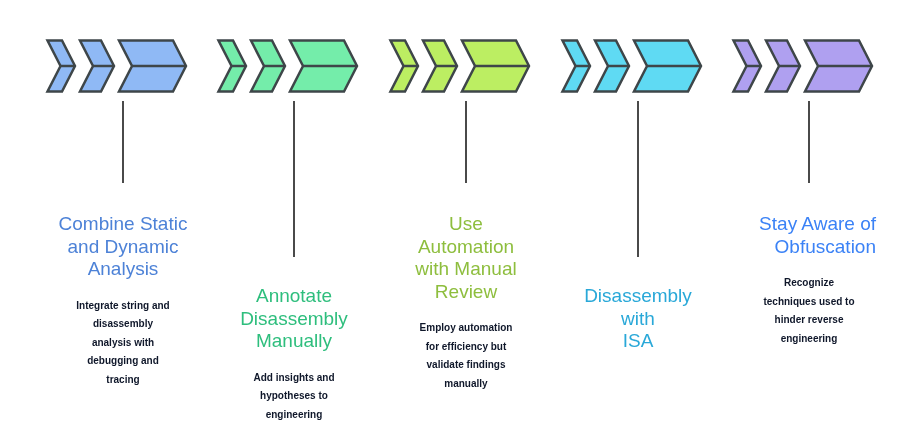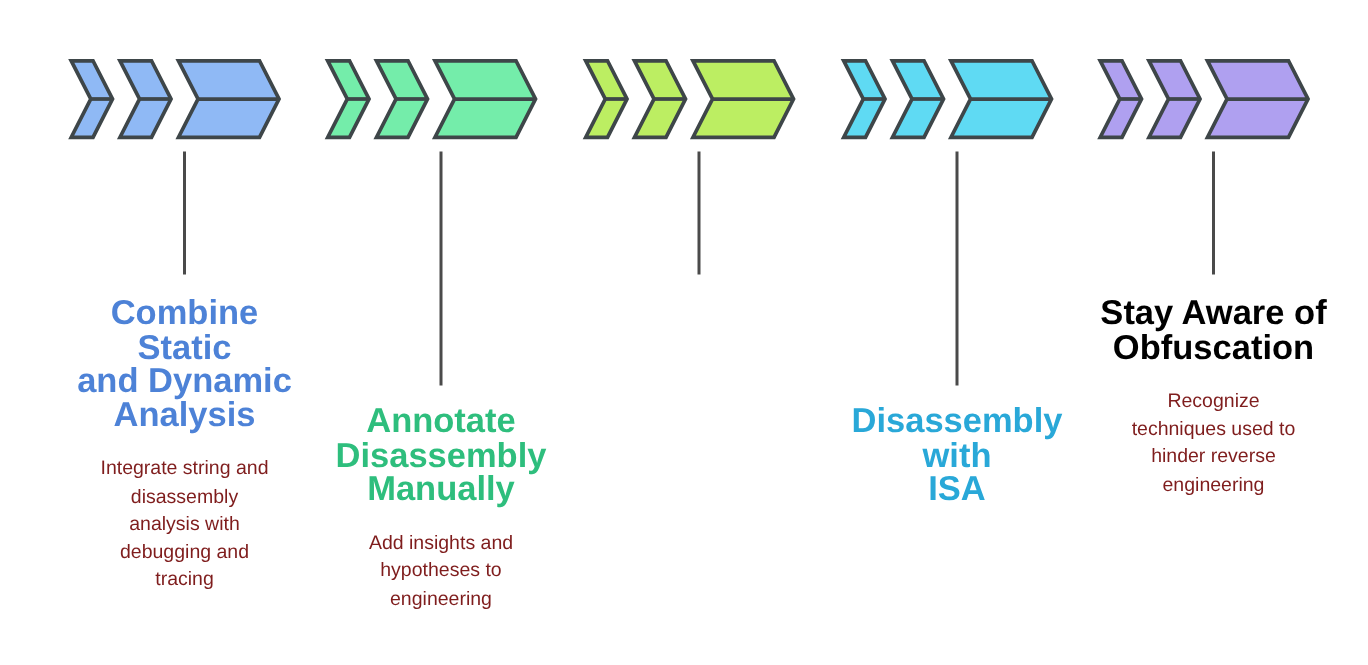--- a/index.html
+++ b/index.html
@@ -44,32 +44,32 @@
   .textbox {
     position: absolute;
     left: 3px;
     width: 166px;
     text-align: center;
   }
   .col.short .textbox { top: 197px; }
   .col.long  .textbox { top: 269px; }
 
   .step-title {
-    margin: 0;
-    font-size: 23px;
+    margin: 16px;
+    font-size: 19px;
     line-height: 22.5px;
-    font-weight: 700;
+    font-weight: 400;
     white-space: pre-line;
   }
   .step-desc {
     margin: 16px 0 0 0;
-    font-size: 13px;
+    font-size: 10px;
     line-height: 18.5px;
-    font-weight: 400;
-    color: #7f1d1d;
+    font-weight: 700;
+    color: #0f172a;
     white-space: pre-line;
   }
 </style>
 </head>
 <body>
 
 <div class="stage">
 
   <div class="col short">
     <svg class="chevrons" viewBox="0 0 144 54">
@@ -122,20 +122,30 @@
       <g stroke="#3e4649" stroke-width="2.5">
         <path d="M1.5,1.5 H16 L29,27 L16,52.5 H1.5 L14.5,27 Z" fill="#bcee62"></path>
         <path fill="none" d="M14.5,27 H29"></path>
         <path d="M34,1.5 H55 L68,27 L55,52.5 H34 L47,27 Z" fill="#bcee62"></path>
         <path fill="none" d="M47,27 H68"></path>
         <path d="M73,1.5 H127 L140,27 L127,52.5 H73 L86,27 Z" fill="#bcee62"></path>
         <path fill="none" d="M86,27 H140"></path>
       </g>
     </svg>
     <div class="connector"></div>
+    <div class="textbox">
+      <h3 class="step-title" style="color: rgb(142, 190, 62);">Use
+Automation
+with Manual
+Review</h3>
+      <p class="step-desc">Employ automation
+for efficiency but
+validate findings
+manually</p>
+    </div>
   </div>
 
   <div class="col long">
     <svg class="chevrons" viewBox="0 0 144 54">
       <g stroke="#3e4649" stroke-width="2.5">
         <path d="M1.5,1.5 H16 L29,27 L16,52.5 H1.5 L14.5,27 Z" fill="#5fdaf3"></path>
         <path fill="none" d="M14.5,27 H29"></path>
         <path d="M34,1.5 H55 L68,27 L55,52.5 H34 L47,27 Z" fill="#5fdaf3"></path>
         <path fill="none" d="M47,27 H68"></path>
         <path d="M73,1.5 H127 L140,27 L127,52.5 H73 L86,27 Z" fill="#5fdaf3"></path>
@@ -155,21 +165,21 @@
         <path d="M1.5,1.5 H16 L29,27 L16,52.5 H1.5 L14.5,27 Z" fill="#afa0f0"></path>
         <path fill="none" d="M14.5,27 H29"></path>
         <path d="M34,1.5 H55 L68,27 L55,52.5 H34 L47,27 Z" fill="#afa0f0"></path>
         <path fill="none" d="M47,27 H68"></path>
         <path d="M73,1.5 H127 L140,27 L127,52.5 H73 L86,27 Z" fill="#afa0f0"></path>
         <path fill="none" d="M86,27 H140"></path>
       </g>
     </svg>
     <div class="connector"></div>
     <div class="textbox">
-      <h3 class="step-title" style="color: #000000;">Stay Aware of
+      <h3 class="step-title" style="color: #3b82f6; text-align: right;">Stay Aware of
 Obfuscation</h3>
       <p class="step-desc">Recognize
 techniques used to
 hinder reverse
 engineering</p>
     </div>
   </div>
 
 </div>
 

